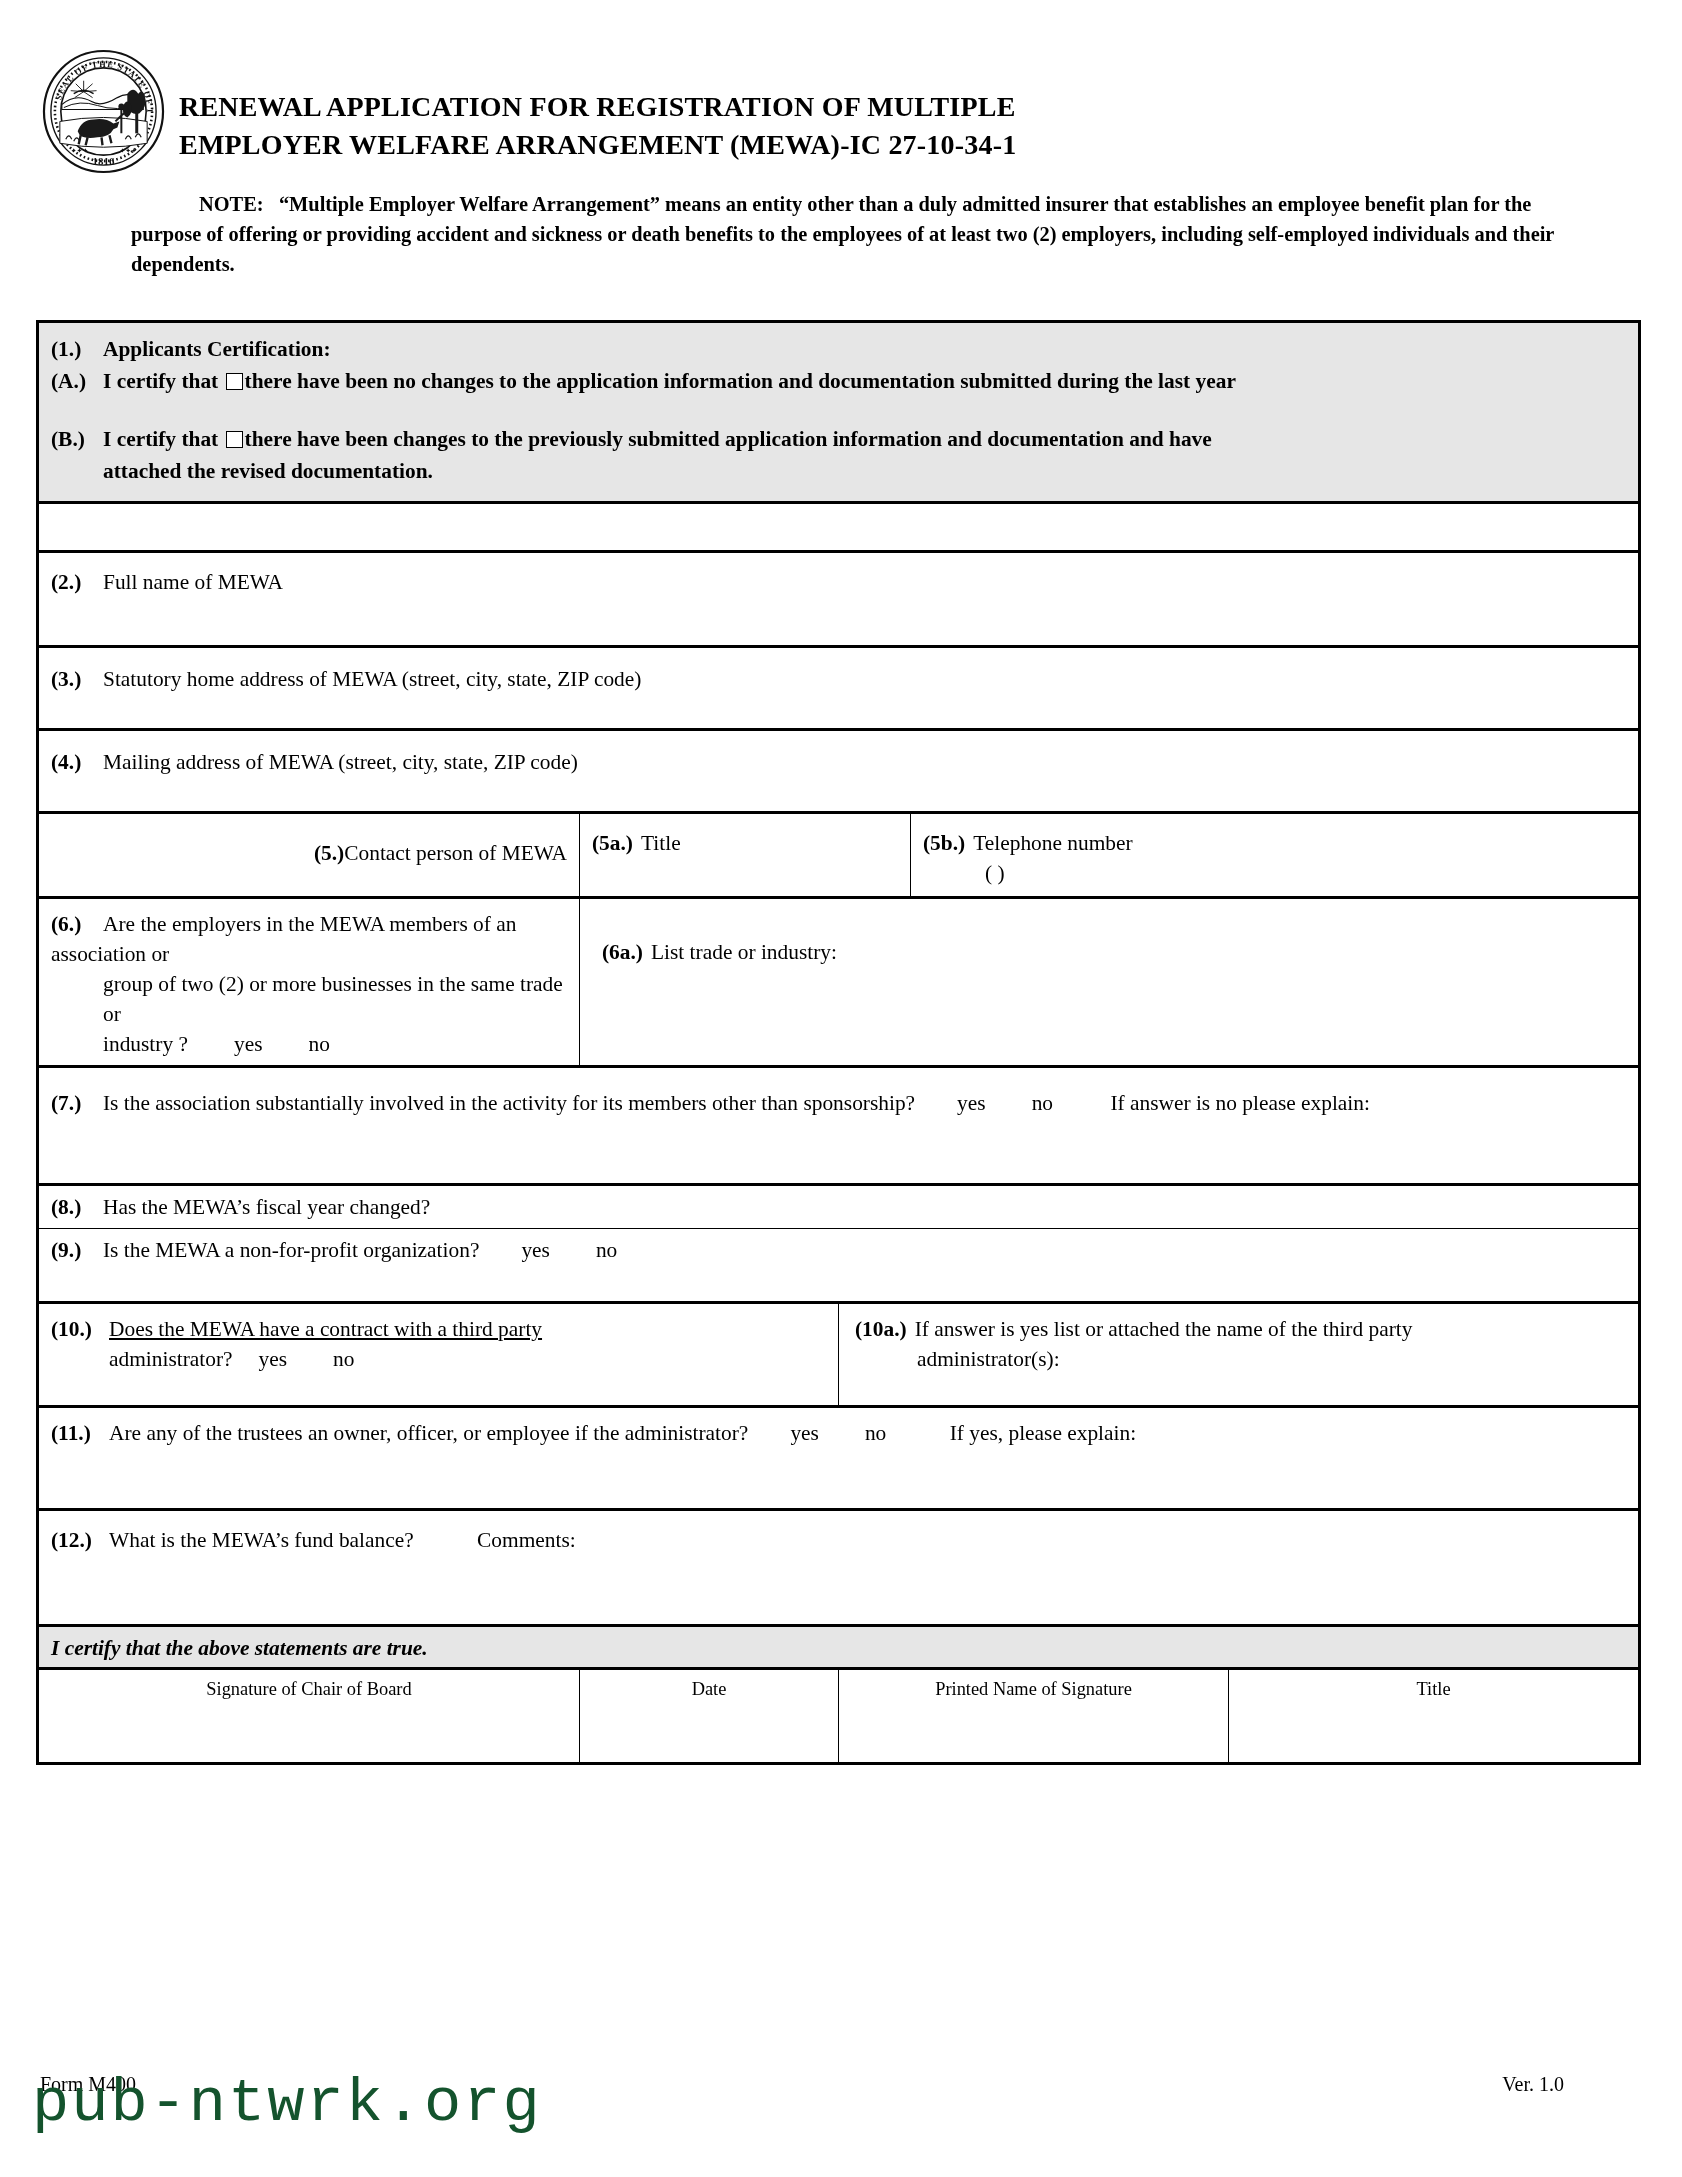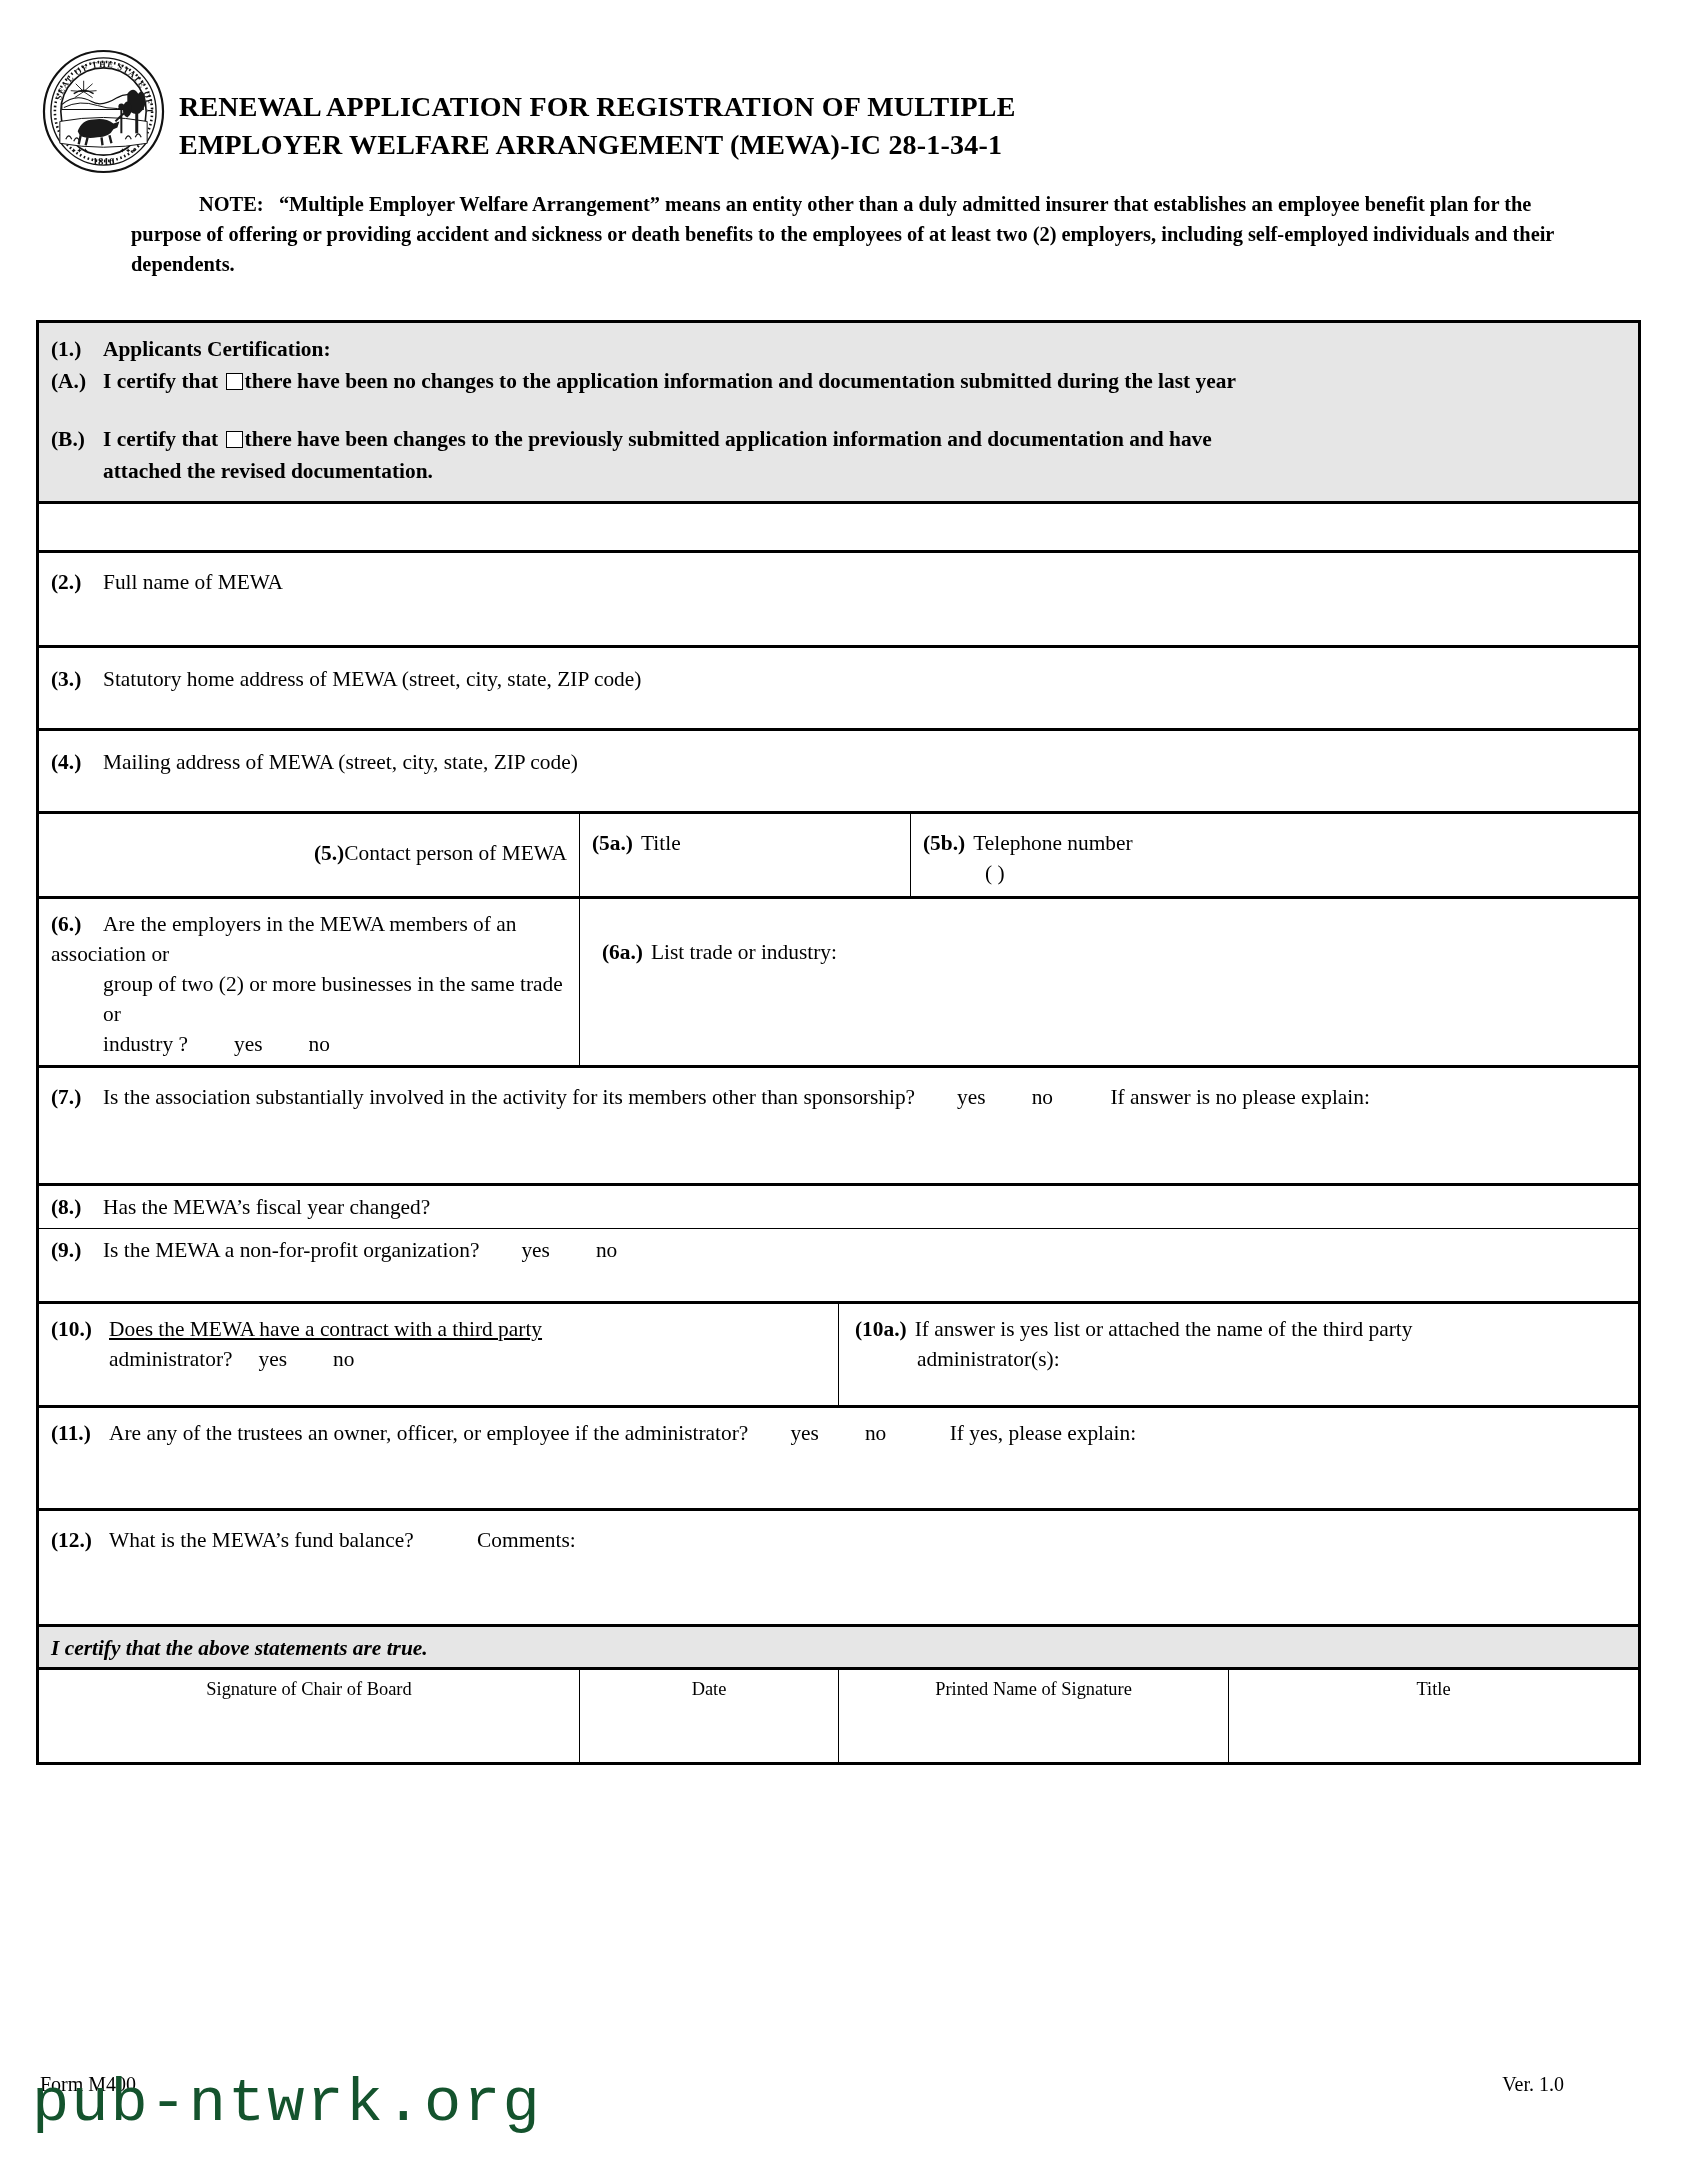--- a/index.html
+++ b/index.html
@@ -238,21 +238,21 @@
           <path id="sealArc" d="M 20 64 A 44 45 0 0 1 108 64"></path>
         </defs>
         <text font-size="8.4" font-family="'Liberation Serif',serif" fill="#111" letter-spacing="1.3" font-weight="bold">
           <textPath href="#sealArc" startOffset="8%">SEAL OF THE STATE OF INDIANA</textPath>
         </text>
       </svg>
     </div>
 
     <div class="title-block">
       <div class="title-line">RENEWAL APPLICATION FOR REGISTRATION OF MULTIPLE</div>
-      <div class="title-line">EMPLOYER WELFARE ARRANGEMENT (MEWA)-IC 28-1-34-1</div>
+      <div class="title-line">EMPLOYER WELFARE ARRANGEMENT (MEWA)-IC 27-10-34-1</div>
     </div>
 
     <div class="note-block">
       <span class="note-indent"></span><span class="note-label">NOTE:</span>&nbsp;&nbsp; <span>“Multiple Employer Welfare Arrangement” means an entity other than a duly admitted insurer that establishes an employee benefit plan for the purpose of offering or providing accident and sickness or death benefits to the employees of at least two (2) employers, including self-employed individuals and their dependents.</span>
     </div>
   </div>
 
   <table class="form-table">
     <colgroup>
       <col style="width:338px">
@@ -348,21 +348,21 @@
       </td>
       <td colspan="5" class="thick-right thick-bottom">
         <div class="cell" style="padding-top:38px;padding-left:22px;">
           <span class="num" style="margin-right:8px;">(6a.)</span><span>List trade or industry:</span>
         </div>
       </td>
     </tr>
 
     <tr>
       <td colspan="7" class="thick-left thick-right thick-bottom" style="height:115px;">
-        <div class="cell" style="padding-top:14px;">
+        <div class="cell" style="padding-top:20px;">
           <span class="num num-w">(7.)</span><span>Is the association substantially involved in the activity for its members other than sponsorship?</span><span class="sp-before"></span><span>yes</span><span class="sp-yes"></span><span>no</span>
           <div class="indent-text">If answer is no please explain:</div>
         </div>
       </td>
     </tr>
 
     <tr>
       <td colspan="7" class="thick-left thick-right" style="height:42px;border-bottom:1.5px solid #000;">
         <div class="cell" style="padding-top:6px;padding-bottom:4px;">
           <span class="num num-w">(8.)</span><span>Has the MEWA’s fiscal year changed?</span>

